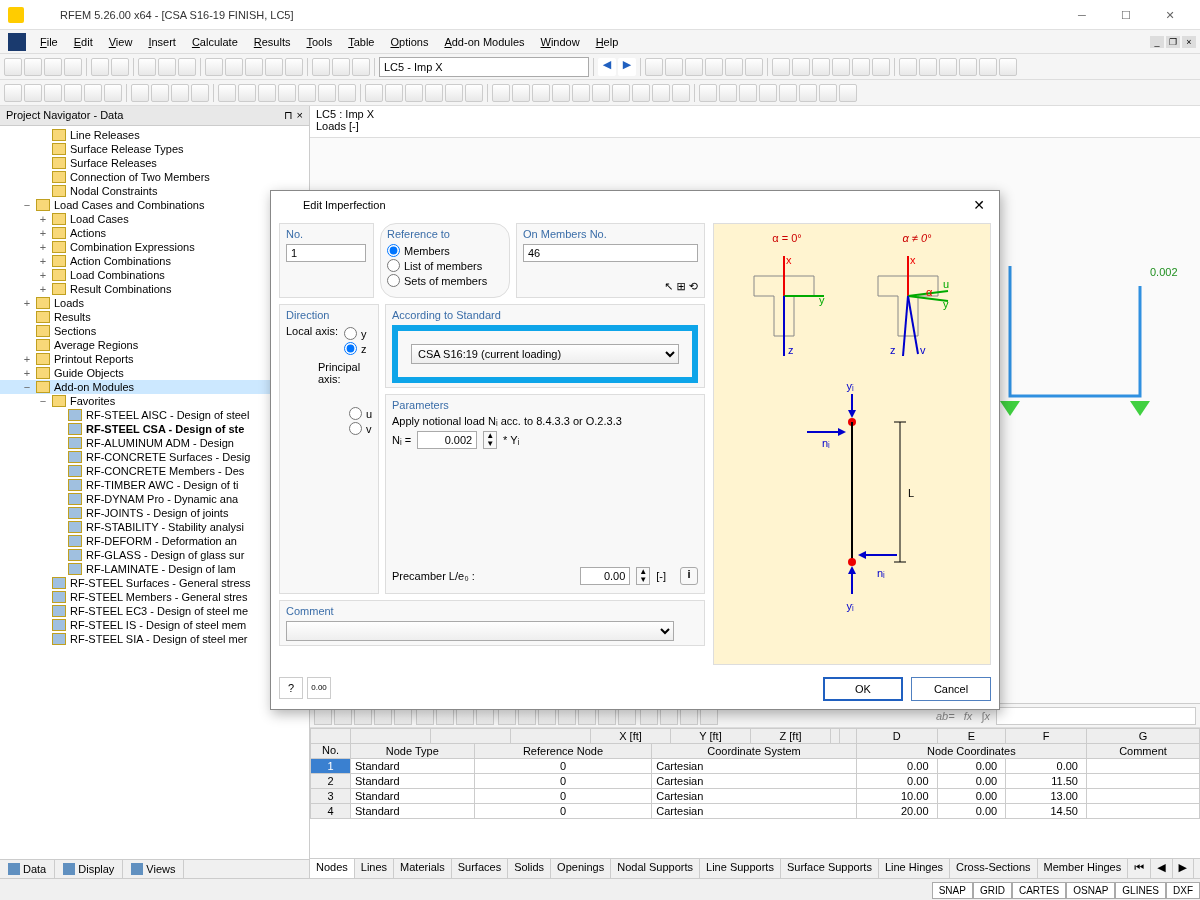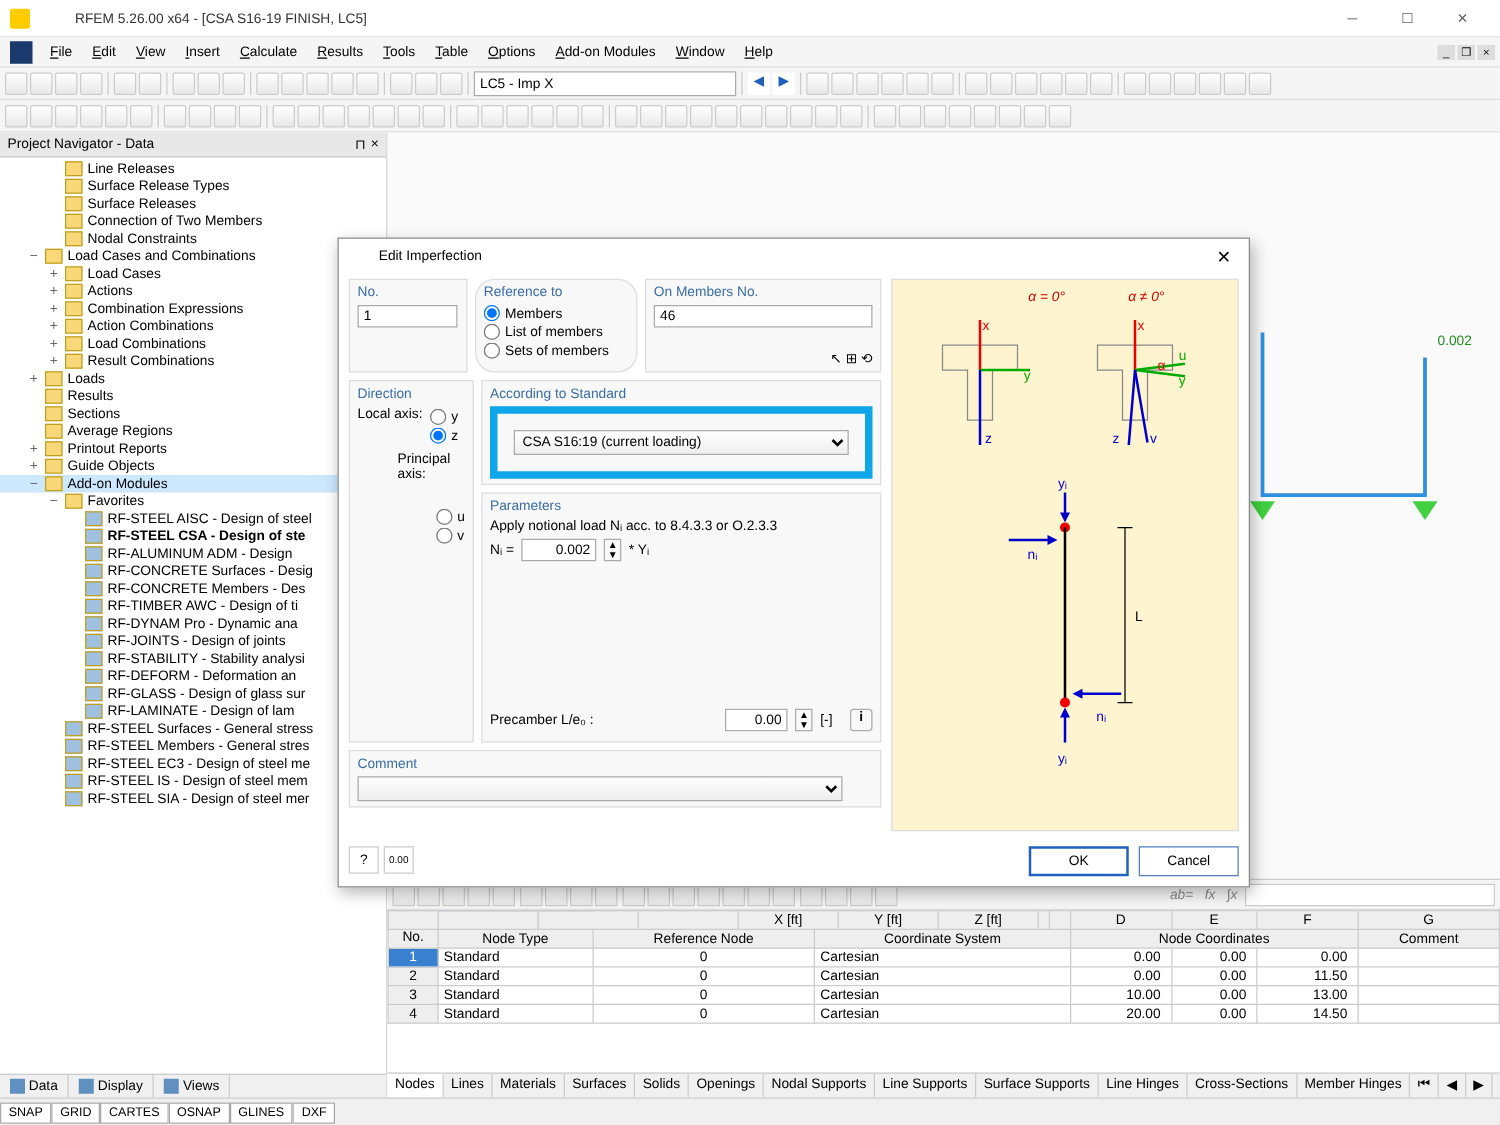--- a/index.html
+++ b/index.html
@@ -70,21 +70,21 @@
 .bottompanel table { width: 100%; border-collapse: collapse; }
 .bottompanel th, .bottompanel td { border: 1px solid #ccc; padding: 1px 4px; font-size: 11px; text-align: center; background: #fff; }
 .bottompanel th { background: #eee; font-weight: normal; }
 .bottompanel th.colA { background: #3a80d0; color: #fff; }
 .bottompanel td.rownum { background: #eee; width: 40px; }
 .bottompanel td.rownum.sel { background: #3a80d0; color: #fff; }
 .bottompanel td.rnum { text-align: right; padding-right: 8px; }
 .bottompanel .tabs { position: absolute; bottom: 0; left: 0; right: 0; height: 20px; display: flex; background: #f0f0f0; border-top: 1px solid #ccc; overflow: hidden; }
 .bottompanel .tabs .t { padding: 2px 6px; border-right: 1px solid #ccc; cursor: pointer; white-space: nowrap; }
 .bottompanel .tabs .t.active { background: #fff; }
-.statusbar { position: absolute; bottom: 0; left: 0; right: 0; height: 22px; background: #f0f0f0; border-top: 1px solid #ccc; display: flex; align-items: center; justify-content: flex-start; gap: 0; }
+.statusbar { position: absolute; bottom: 0; left: 0; right: 0; height: 22px; background: #f0f0f0; border-top: 1px solid #ccc; display: flex; align-items: center; justify-content: flex-end; gap: 0; }
 .statusbar .sb { padding: 2px 6px; border: 1px solid #aaa; background: #fff; font-size: 10px; }
 .axisdiag { width: 120px; height: 120px; background: #fff4d0; display: inline-block; position: relative; margin: 2px; }
 </style>
 </head>
 <body>
 
 <div class="titlebar">
   <span class="icon"></span>
   <span class="title">RFEM 5.26.00 x64 - [CSA S16-19 FINISH, LC5]</span>
   <span class="winbtn">─</span>
@@ -395,20 +395,24 @@
           <span>RF-STEEL SIA - Design of steel mer</span>
         </div>
       </div>
     <div class="navtabs" id="navtabs">
         <div class="tab"><span class="ti"></span>Data</div>
         <div class="tab"><span class="ti"></span>Display</div>
         <div class="tab"><span class="ti"></span>Views</div>
       </div>
   </div>
   <div class="canvas">
+    <div class="infobar">
+      <div>LC5 : Imp X</div>
+      <div>Loads [-]</div>
+    </div>
     <div class="model">
       <svg width="200" height="250" viewBox="0 0 200 250">
         <polyline points="30,40 30,170 160,170 160,60" stroke="#3090e0" stroke-width="3" fill="none"></polyline>
         <polygon points="20,175 40,175 30,190" fill="#40d040"></polygon>
         <polygon points="150,175 170,175 160,190" fill="#40d040"></polygon>
         <text x="170" y="50" fill="#209020" font-size="11">0.002</text>
       </svg>
     </div>
   </div>
 </div>
@@ -511,21 +515,21 @@
         <div class="fglabel">Comment</div>
         <div style="display:flex;gap:4px;">
           <select style="flex:1;"><option></option></select>
           <span class="tb" style="width:20px;height:20px;"></span>
         </div>
       </div>
     </div>
     <div class="rightcol">
       <div class="diagram">
         <div style="display:flex;">
-          <div style="flex:1;text-align:right;color:#c00;font-style:italic;">α = 0°</div>
+          <div style="flex:1;text-align:center;color:#c00;">α = 0°</div>
           <div style="flex:1;text-align:center;color:#c00;font-style:italic;">α ≠ 0°</div>
         </div>
         <div style="display:flex;">
           <div class="axisdiag">
             <svg width="120" height="120" viewBox="0 0 120 120">
               <path d="M30 30 L90 30 L90 50 L70 50 L70 90 L50 90 L50 50 L30 50 Z" fill="none" stroke="#888"></path>
               <line x1="60" y1="50" x2="60" y2="10" stroke="#e00" stroke-width="2"></line>
                 <text x="62" y="18" fill="#e00" font-size="10">x</text>
               <line x1="60" y1="50" x2="100" y2="50" stroke="#0a0" stroke-width="2"></line>
                 <text x="95" y="58" fill="#0a0" font-size="10">y</text>

